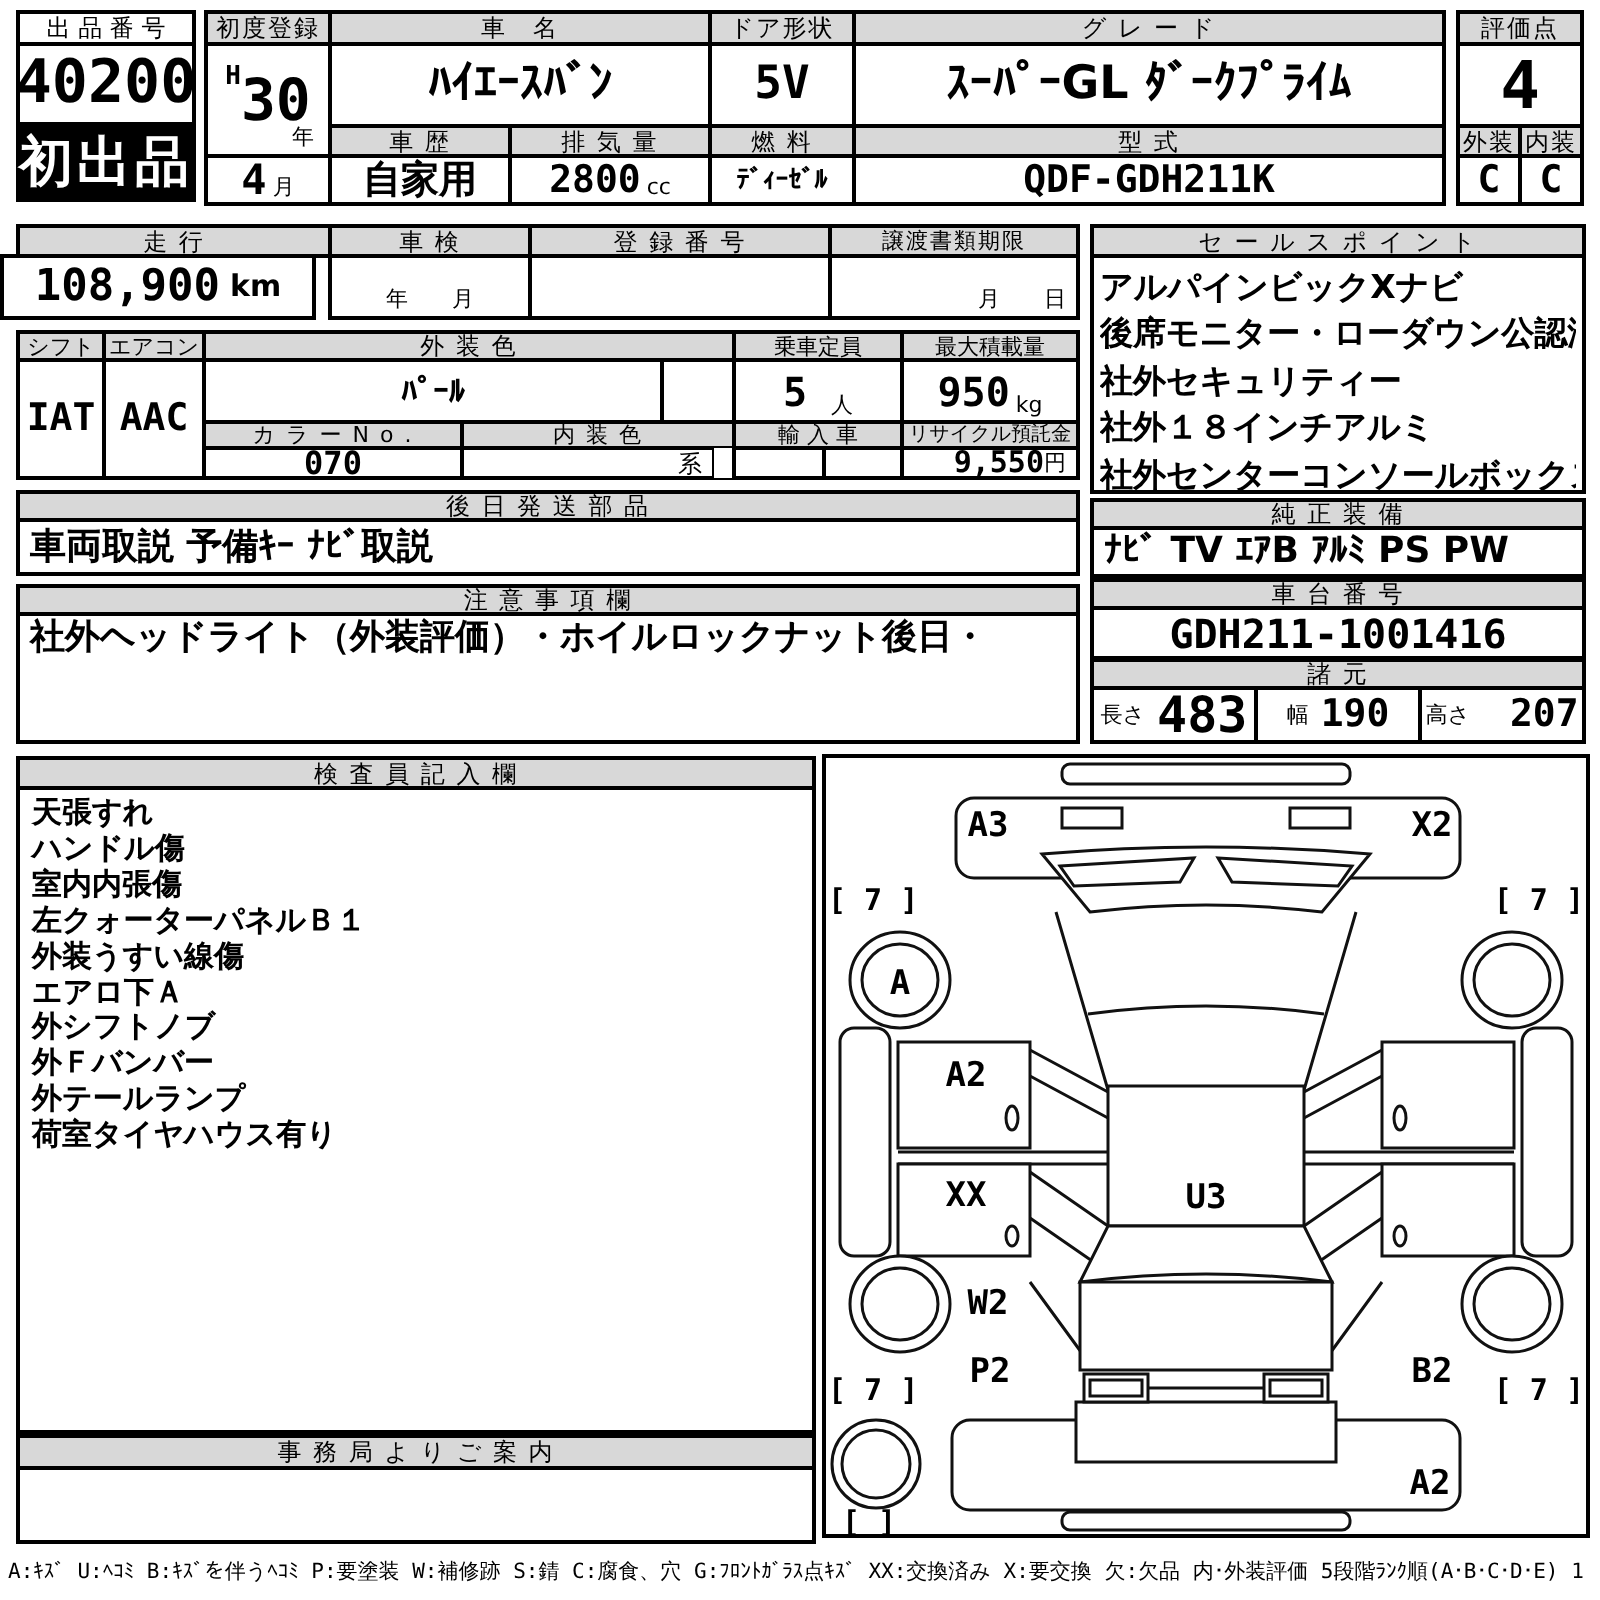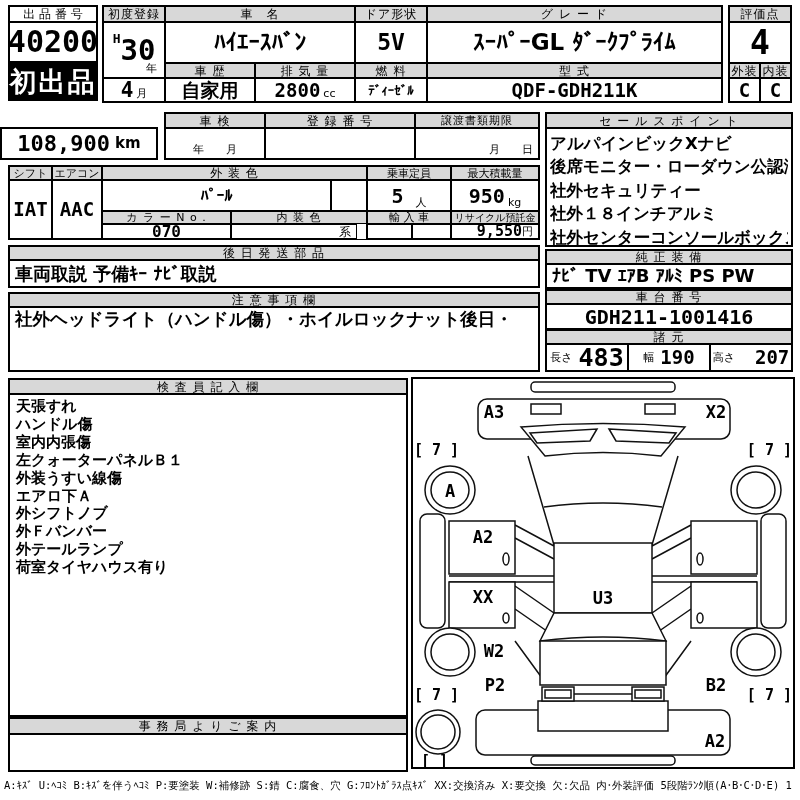--- a/index.html
+++ b/index.html
@@ -73,20 +73,21 @@
   <div class="c h" style="left:426px;top:62px;width:297px;height:17px">型 式</div>
   <div class="c val20 mono" style="left:426px;top:77px;width:297px;height:26px">QDF-GDH211K</div>
 
   <div class="c h" style="left:728px;top:5px;width:64px;height:18px">評価点</div>
   <div class="c mono" style="left:728px;top:21px;width:64px;height:43px;font-size:33px;font-weight:700">4</div>
   <div class="c h" style="left:728px;top:62px;width:33px;height:17px">外装</div>
   <div class="c h" style="left:759px;top:62px;width:33px;height:17px">内装</div>
   <div class="c val20 mono" style="left:728px;top:77px;width:33px;height:26px">C</div>
   <div class="c val20 mono" style="left:759px;top:77px;width:33px;height:26px">C</div>
 
+  <div class="c h" style="left:8px;top:112px;width:158px;height:17px">走 行</div>
   <div class="c" style="left:0;top:127px;width:158px;height:33px">
     <span class="mono" style="font-size:22px;font-weight:600">108,900</span>
     <span style="font-size:15px;font-weight:600;margin-left:5px">km</span>
   </div>
   <div class="c h" style="left:164px;top:112px;width:102px;height:17px">車 検</div>
   <div class="c bottom" style="left:164px;top:127px;width:102px;height:33px;font-size:11px">年　　月</div>
   <div class="c h" style="left:264px;top:112px;width:152px;height:17px">登 録 番 号</div>
   <div class="c" style="left:264px;top:127px;width:152px;height:33px"></div>
   <div class="c h" style="left:414px;top:112px;width:126px;height:17px;font-size:11px">譲渡書類期限</div>
   <div class="c bottom right" style="left:414px;top:127px;width:126px;height:33px;font-size:11px">月　　日</div>
@@ -132,21 +133,21 @@
   <div class="c h" style="left:450px;top:210px;width:90px;height:15px;font-size:10px;letter-spacing:0">リサイクル預託金</div>
   <div class="c right" style="left:450px;top:223px;width:90px;height:17px">
     <span class="mono" style="font-size:15px;font-weight:600">9,550</span>
     <span style="font-size:11px">円</span>
   </div>
 
   <div class="c h" style="left:8px;top:245px;width:532px;height:16px">後 日 発 送 部 品</div>
   <div class="c left b" style="left:8px;top:259px;width:532px;height:29px;font-size:18px">車両取説 予備ｷｰ ﾅﾋﾞ取説</div>
 
   <div class="c h" style="left:8px;top:292px;width:532px;height:16px">注 意 事 項 欄</div>
-  <div class="c left b" style="left:8px;top:306px;width:532px;height:66px;font-size:17.5px;align-items:flex-start;padding-top:3px">社外ヘッドライト（ハンドル傷）・ホイルロックナット後日・</div>
+  <div class="c left b" style="left:8px;top:306px;width:532px;height:66px;font-size:17.5px;align-items:flex-start;padding-top:3px">社外ヘッドライト（外装評価）・ホイルロックナット後日・</div>
 
   <div class="c h" style="left:545px;top:249px;width:248px;height:16px">純 正 装 備</div>
   <div class="c left b" style="left:545px;top:263px;width:248px;height:26px;font-size:18px">ﾅﾋﾞ TV ｴｱB ｱﾙﾐ PS PW</div>
 
   <div class="c h" style="left:545px;top:289px;width:248px;height:16px">車 台 番 号</div>
   <div class="c mono" style="left:545px;top:303px;width:248px;height:27px;font-size:20px;font-weight:600">GDH211-1001416</div>
 
   <div class="c h" style="left:545px;top:329px;width:248px;height:16px">諸 元</div>
   <div class="c" style="left:545px;top:343px;width:84px;height:29px">
     <span style="font-size:11px;margin-right:6px">長さ</span>

